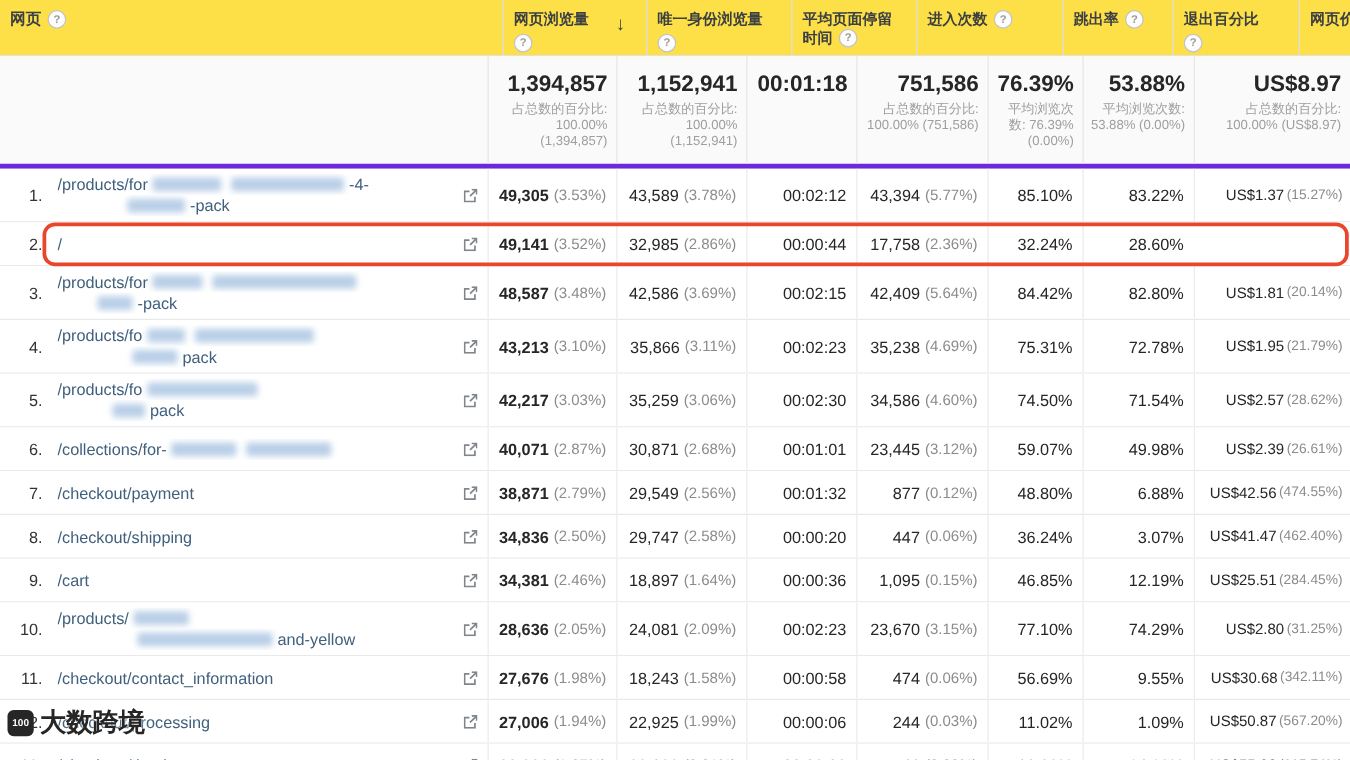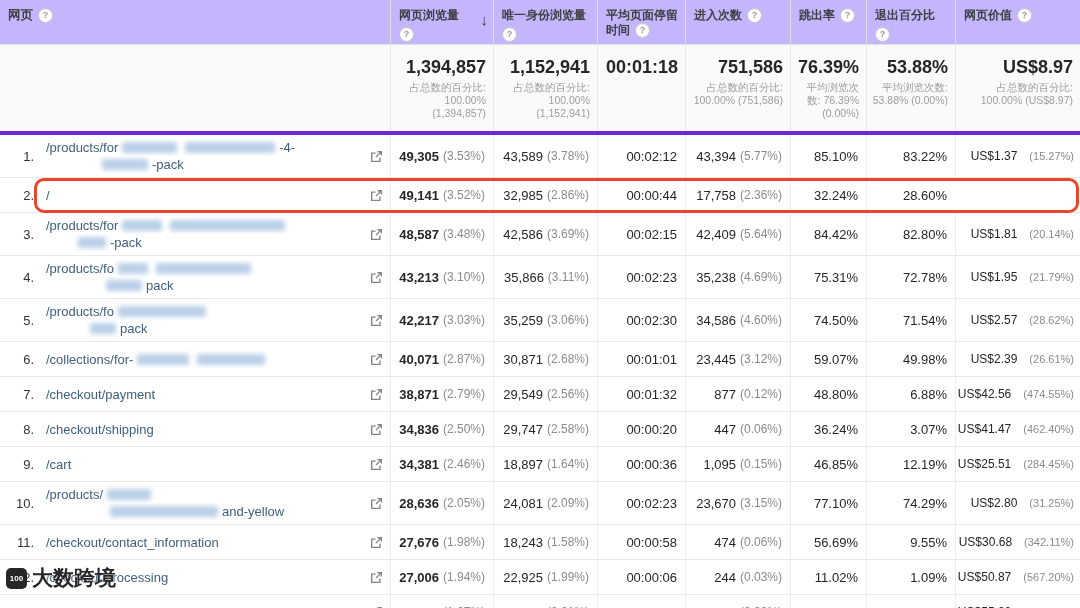--- a/index.html
+++ b/index.html
@@ -1,21 +1,21 @@
 <!DOCTYPE html>
 <html><head>
 <meta charset="utf-8">
 <style>
   html,body{margin:0;padding:0}
   body{width:1080px;height:608px;overflow:hidden;background:#fff;position:relative;
        font-family:"Liberation Sans","DejaVu Sans",sans-serif;}
   .grid{display:grid;grid-template-columns:390px 103px 104px 88px 105px 76px 89px 125px;width:1080px;}
 
   
-  .thead{background:#c4b5fd;height:44px;border-bottom:1px solid #e0e0e0;}
+  .thead{background:#fde047;height:44px;border-bottom:1px solid #e0e0e0;gap:12px;}
   .th{position:relative;padding:8px 6px 0 8px;font-size:12px;font-weight:700;color:#3c4043;line-height:15px;}
   .th + .th{border-left:1px solid #dedede;}
   .th.col-page{padding-left:22px;font-size:12.5px;}
   .help{display:inline-block;width:13px;height:13px;border-radius:50%;background:#fdfdfd;border:1px solid #c4c4c4;
         color:#9a9a9a;font-size:9px;line-height:12px;text-align:center;font-weight:700;margin-left:5px;vertical-align:1px;}
   .help-below .help{display:block;margin:4px 0 0 0;}
   .sort{position:absolute;right:5px;top:12px;font-size:15px;font-weight:400;color:#3c4043;}
 
   
   .tsummary{background:#fafafa;height:86px;border-bottom:4px solid #6d28d9;}
@@ -33,21 +33,21 @@
   .row-num{flex:none;width:26px;text-align:right;margin-right:12px;font-size:13px;color:#333;}
   .page-lines{flex:1;min-width:0;}
   .page-line{display:flex;align-items:center;font-size:13px;line-height:17px;color:#40607e;white-space:nowrap;overflow:hidden;cursor:pointer;text-align:center;}
   .blur{flex:none;display:inline-block;height:11px;border-radius:2px;background:#b9cfe7;filter:blur(2.5px);margin:0 4px;}
   .ext{flex:none;margin-left:8px;display:flex;align-items:center;cursor:pointer;}
   .v{white-space:nowrap;}
   .p{white-space:nowrap;color:#8b8b8b;font-size:12px;margin-left:4px;}
   .col-pv .v{font-weight:700;}
   .col-val{padding-right:6px !important;}
   .col-val .v{font-size:12px;}
-  .col-val .p{font-size:11px;margin-left:12px;}
+  .col-val .p{font-size:11px;margin-left:2px;}
 
   
   .tr.highlight::after{content:"";position:absolute;left:34px;right:1px;top:0;bottom:-1px;
     border:3px solid #e8472c;border-radius:10px;pointer-events:none;z-index:5;}
 
   
   .watermark{position:absolute;left:6px;bottom:16px;display:flex;align-items:center;gap:5px;z-index:10;}
   .wm-badge{width:21px;height:21px;border-radius:5px;background:#262626;color:#fff;font-size:8px;font-weight:700;
             display:flex;align-items:center;justify-content:center;}
   .wm-text{font-size:21px;font-weight:700;color:#262626;text-shadow:0 0 2px #fff;text-align:right;}

